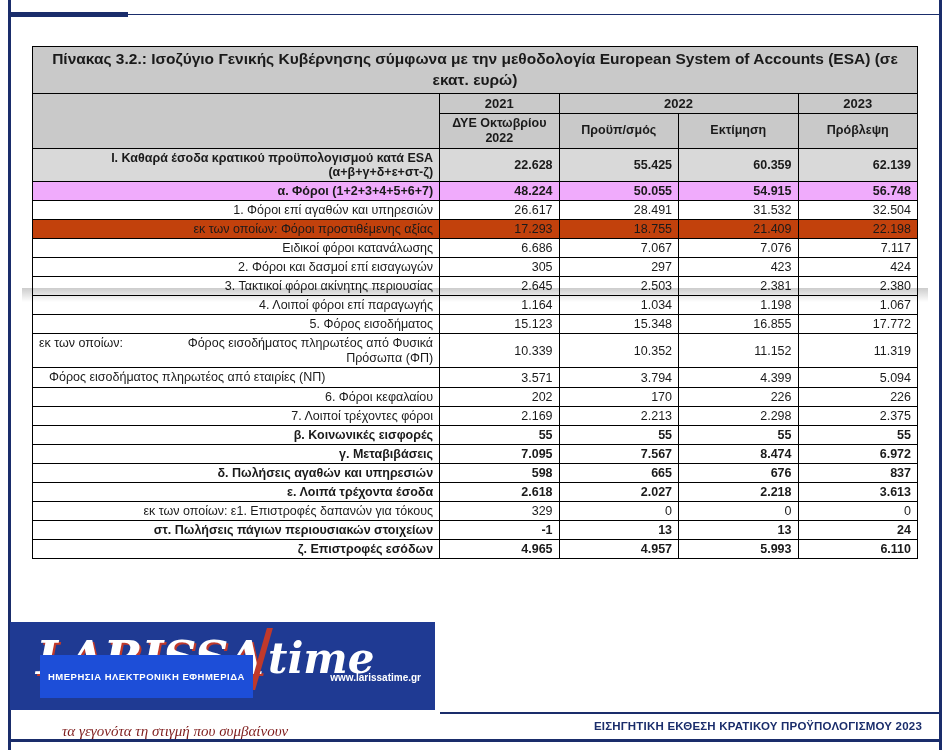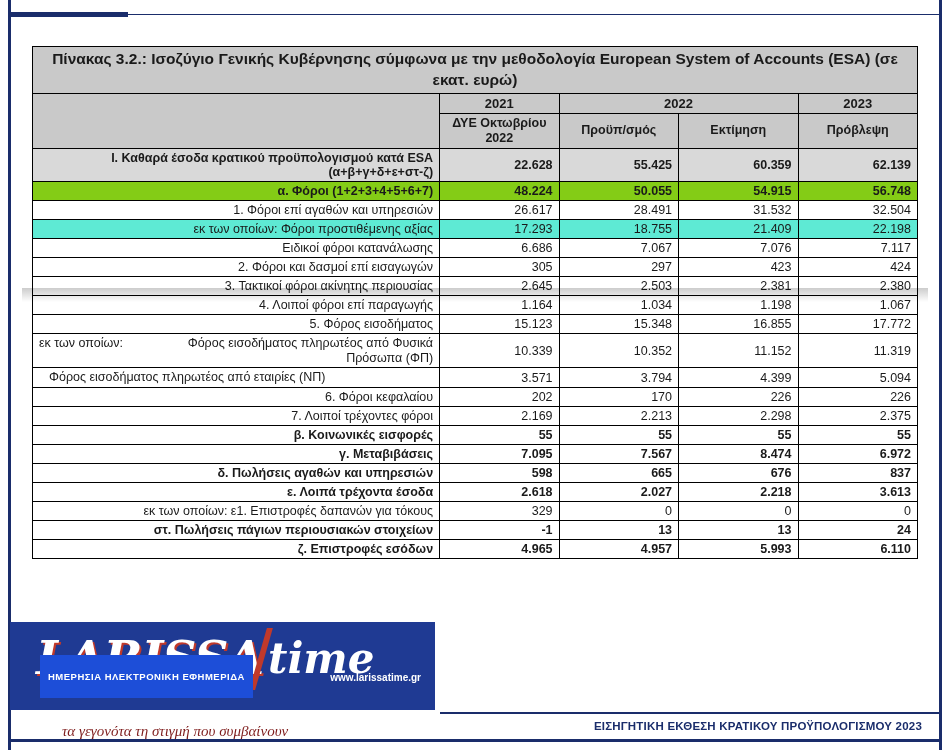--- a/index.html
+++ b/index.html
@@ -89,22 +89,22 @@
     font-size: 12.5px;
     line-height: 1.2;
   }
   .num {
     text-align: right;
     white-space: nowrap;
     padding-right: 14px;
   }
   .lbl { text-align: right; }
   .row-grey td { background: #d9d9d9; font-weight: bold; }
-  .row-orange td { background: #84cc16; font-weight: bold; }
-  .row-peach td { background: #5eead4; }
+  .row-orange td { background: #f0abfc; font-weight: bold; }
+  .row-peach td { background: #c2410c; }
   .row-white td { background: #ffffff; }
   .bold { font-weight: bold; }
   .indent1 { padding-left: 22px; }
   .indent2 { padding-left: 40px; }
   .indent3 { padding-left: 56px; }
   .sub-label-wrap {
     display: flex;
     gap: 10px;
   }
   .sub-label-wrap .k { white-space: nowrap; }

